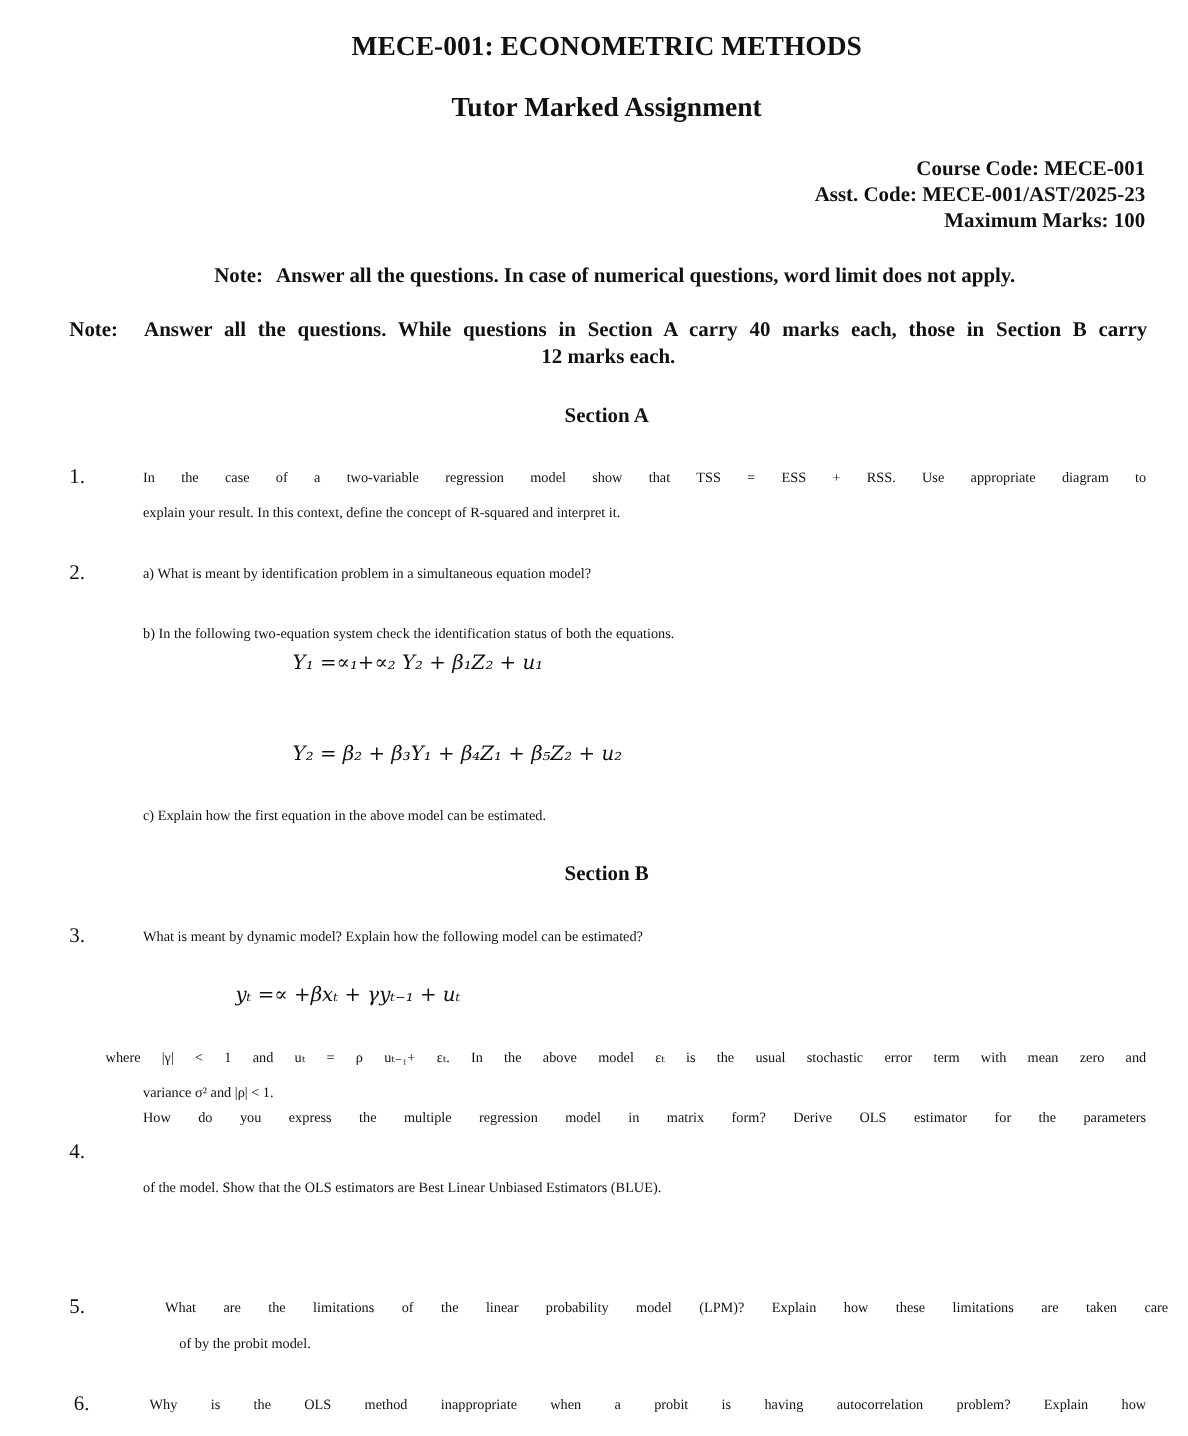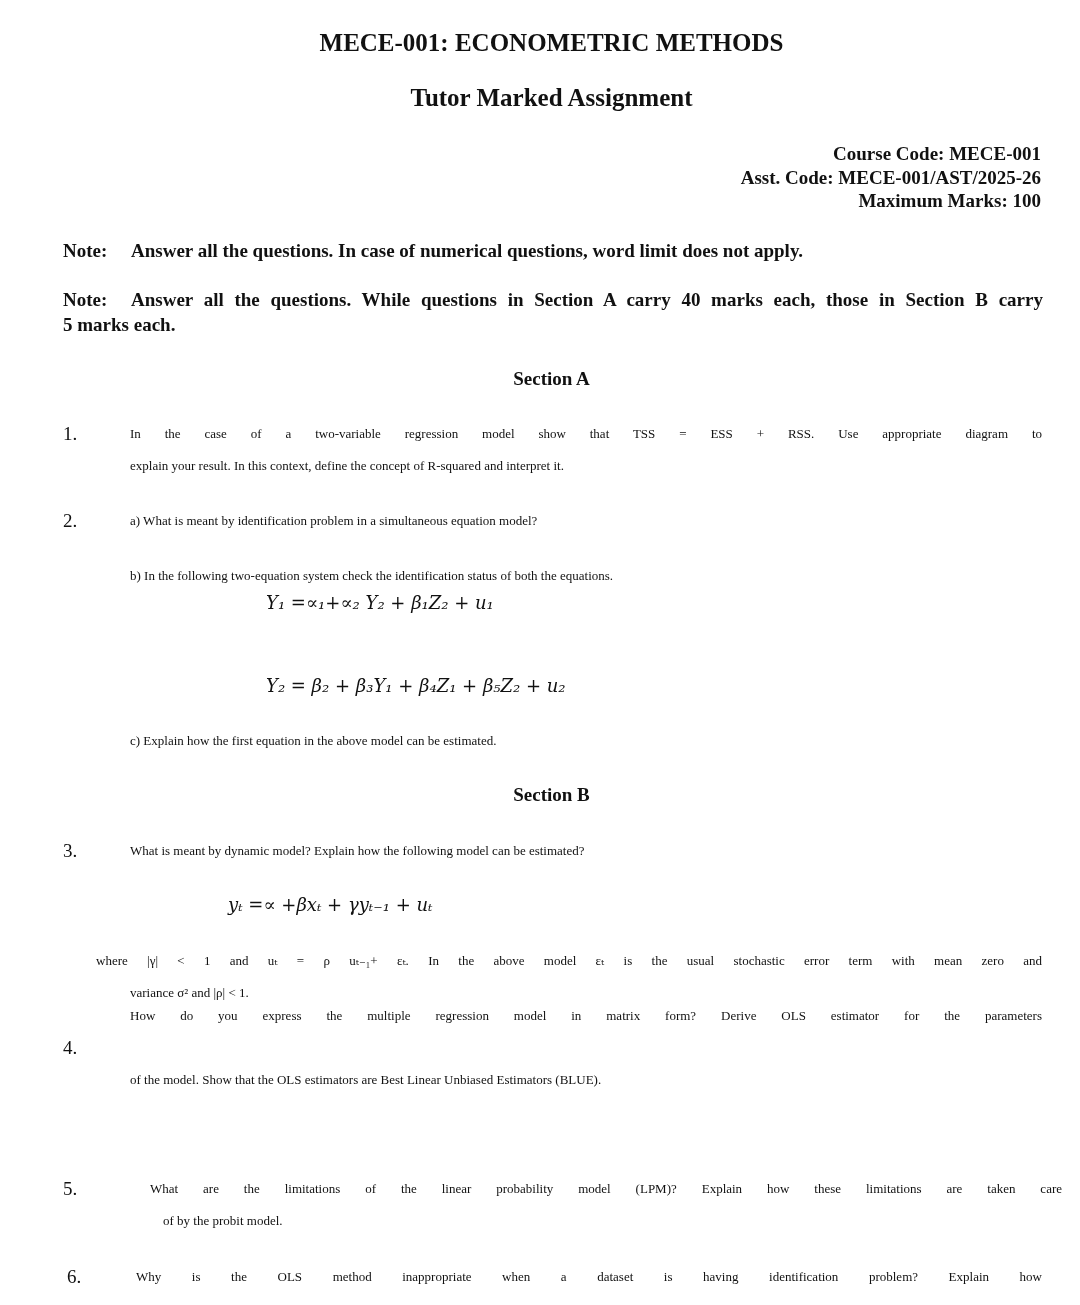--- a/index.html
+++ b/index.html
@@ -6,69 +6,69 @@
   body {
     width: 1080px; height: 1305px; position: relative; overflow: hidden;
     font-family: "Liberation Serif", "DejaVu Serif", serif;
     color: #111111;
   }
   .abs { position: absolute; }
   .title { left: 0; width: 1103px; text-align: center; font-weight: bold; }
   .t1 { top: 29px; font-size: 25px; }
   .t2 { top: 84px; font-size: 25px; }
   .meta { right: 39px; text-align: center; font-weight: bold; font-size: 19px; line-height: 23px; }
-  .note { left: 63px; width: 980px; font-weight: bold; font-size: 19px; line-height: 24px; }
+  .note { left: 63px; width: 980px; font-weight: bold; font-size: 19px; line-height: 24px; text-align: center; }
   .note .lbl { display: inline-block; width: 68px; }
   .section { left: 0; width: 1103px; text-align: center; font-weight: bold; font-size: 19px; }
   .qnum { left: 63px; font-size: 19px; }
   .qtext { left: 130px; width: 912px; font-size: 13px; line-height: 32px; text-align: justify; text-align-last: left; }
   .justify-full { text-align-last: justify; }
   .eq { font-family: "DejaVu Serif", serif; font-style: italic; font-size: 18px; }
 </style>
 </head>
 <body>
 
 <div class="abs title t1">MECE-001: ECONOMETRIC METHODS</div>
 <div class="abs title t2">Tutor Marked Assignment</div>
 
 <div class="abs meta" style="top:142px;">Course Code: MECE-001</div>
-<div class="abs meta" style="top:166px;">Asst. Code: MECE-001/AST/2025-26</div>
+<div class="abs meta" style="top:166px;">Asst. Code: MECE-001/AST/2025-23</div>
 <div class="abs meta" style="top:189px;">Maximum Marks: 100</div>
 
 <div class="abs note" style="top:239px;">
   <span class="lbl">Note:</span><span>Answer all the questions. In case of numerical questions, word limit does not apply.</span>
 </div>
 <div class="abs note" style="top:288px; text-align: justify; text-align-last: justify;">
   <span class="lbl">Note:</span><span>Answer all the questions. While questions in Section A carry 40 marks each, those in Section B carry</span>
 </div>
-<div class="abs note" style="top:313px;">5 marks each.</div>
+<div class="abs note" style="top:313px;">12 marks each.</div>
 
 <div class="abs section" style="top:368px;">Section A</div>
 
 <div class="abs qnum" style="top:423px;">1.</div>
 <div class="abs qtext justify-full" style="top:418px;">In the case of a two-variable regression model show that TSS = ESS + RSS. Use appropriate diagram to</div>
 <div class="abs qtext" style="top:450px;">explain your result. In this context, define the concept of R-squared and interpret it.</div>
 
 <div class="abs qnum" style="top:510px;">2.</div>
 <div class="abs qtext" style="top:505px;">a) What is meant by identification problem in a simultaneous equation model?</div>
 <div class="abs qtext" style="top:560px;">b)  In the following two-equation system check the identification status of both the equations.</div>
 <div class="abs eq" style="top:592px; left:266px;">Y₁ =∝₁+∝₂ Y₂ + β₁Z₂ + u₁</div>
 <div class="abs eq" style="top:675px; left:266px;">Y₂ = β₂ + β₃Y₁ + β₄Z₁ + β₅Z₂ + u₂</div>
 <div class="abs qtext" style="top:725px;">c)  Explain how the first equation in the above model can be estimated.</div>
 
 <div class="abs section" style="top:784px;">Section B</div>
 
 <div class="abs qnum" style="top:840px;">3.</div>
 <div class="abs qtext" style="top:835px;">What is meant by dynamic model? Explain how the following model can be estimated?</div>
-<div class="abs eq" style="top:894px; left:228px;">yₜ =∝ +βxₜ + γyₜ₋₁ + uₜ</div>
+<div class="abs eq" style="top:894px; left:214px;">yₜ =∝ +βxₜ + γyₜ₋₁ + uₜ</div>
 <div class="abs qtext justify-full" style="top:945px; left:96px; width:946px;">where  |γ| &lt; 1 and uₜ = ρ uₜ₋₁+ εₜ. In the above model εₜ is the usual stochastic error term with mean zero and</div>
 <div class="abs qtext" style="top:977px;">variance σ² and |ρ| &lt; 1.</div>
 
 <div class="abs qnum" style="top:1037px;">4.</div>
 <div class="abs qtext justify-full" style="top:1000px;">How do you express the multiple regression model in matrix form? Derive OLS estimator for the parameters</div>
 <div class="abs qtext" style="top:1064px;">of the model. Show that the OLS estimators are Best Linear Unbiased Estimators (BLUE).</div>
 
 <div class="abs qnum" style="top:1178px;">5.</div>
 <div class="abs qtext justify-full" style="top:1173px;margin-left:20px;">What are the limitations of the linear probability model (LPM)? Explain how these limitations are taken care</div>
 <div class="abs qtext" style="top:1205px;margin-left:33px;">of by the probit model.</div>
 
 <div class="abs qnum" style="top:1266px; left:67px;">6.</div>
-<div class="abs qtext justify-full" style="top:1261px; left:136px; width:906px;">Why is the OLS method inappropriate when a dataset is having identification problem? Explain how</div>
+<div class="abs qtext justify-full" style="top:1261px; left:136px; width:906px;">Why is the OLS method inappropriate when a probit is having autocorrelation problem? Explain how</div>
 
 </body></html>

